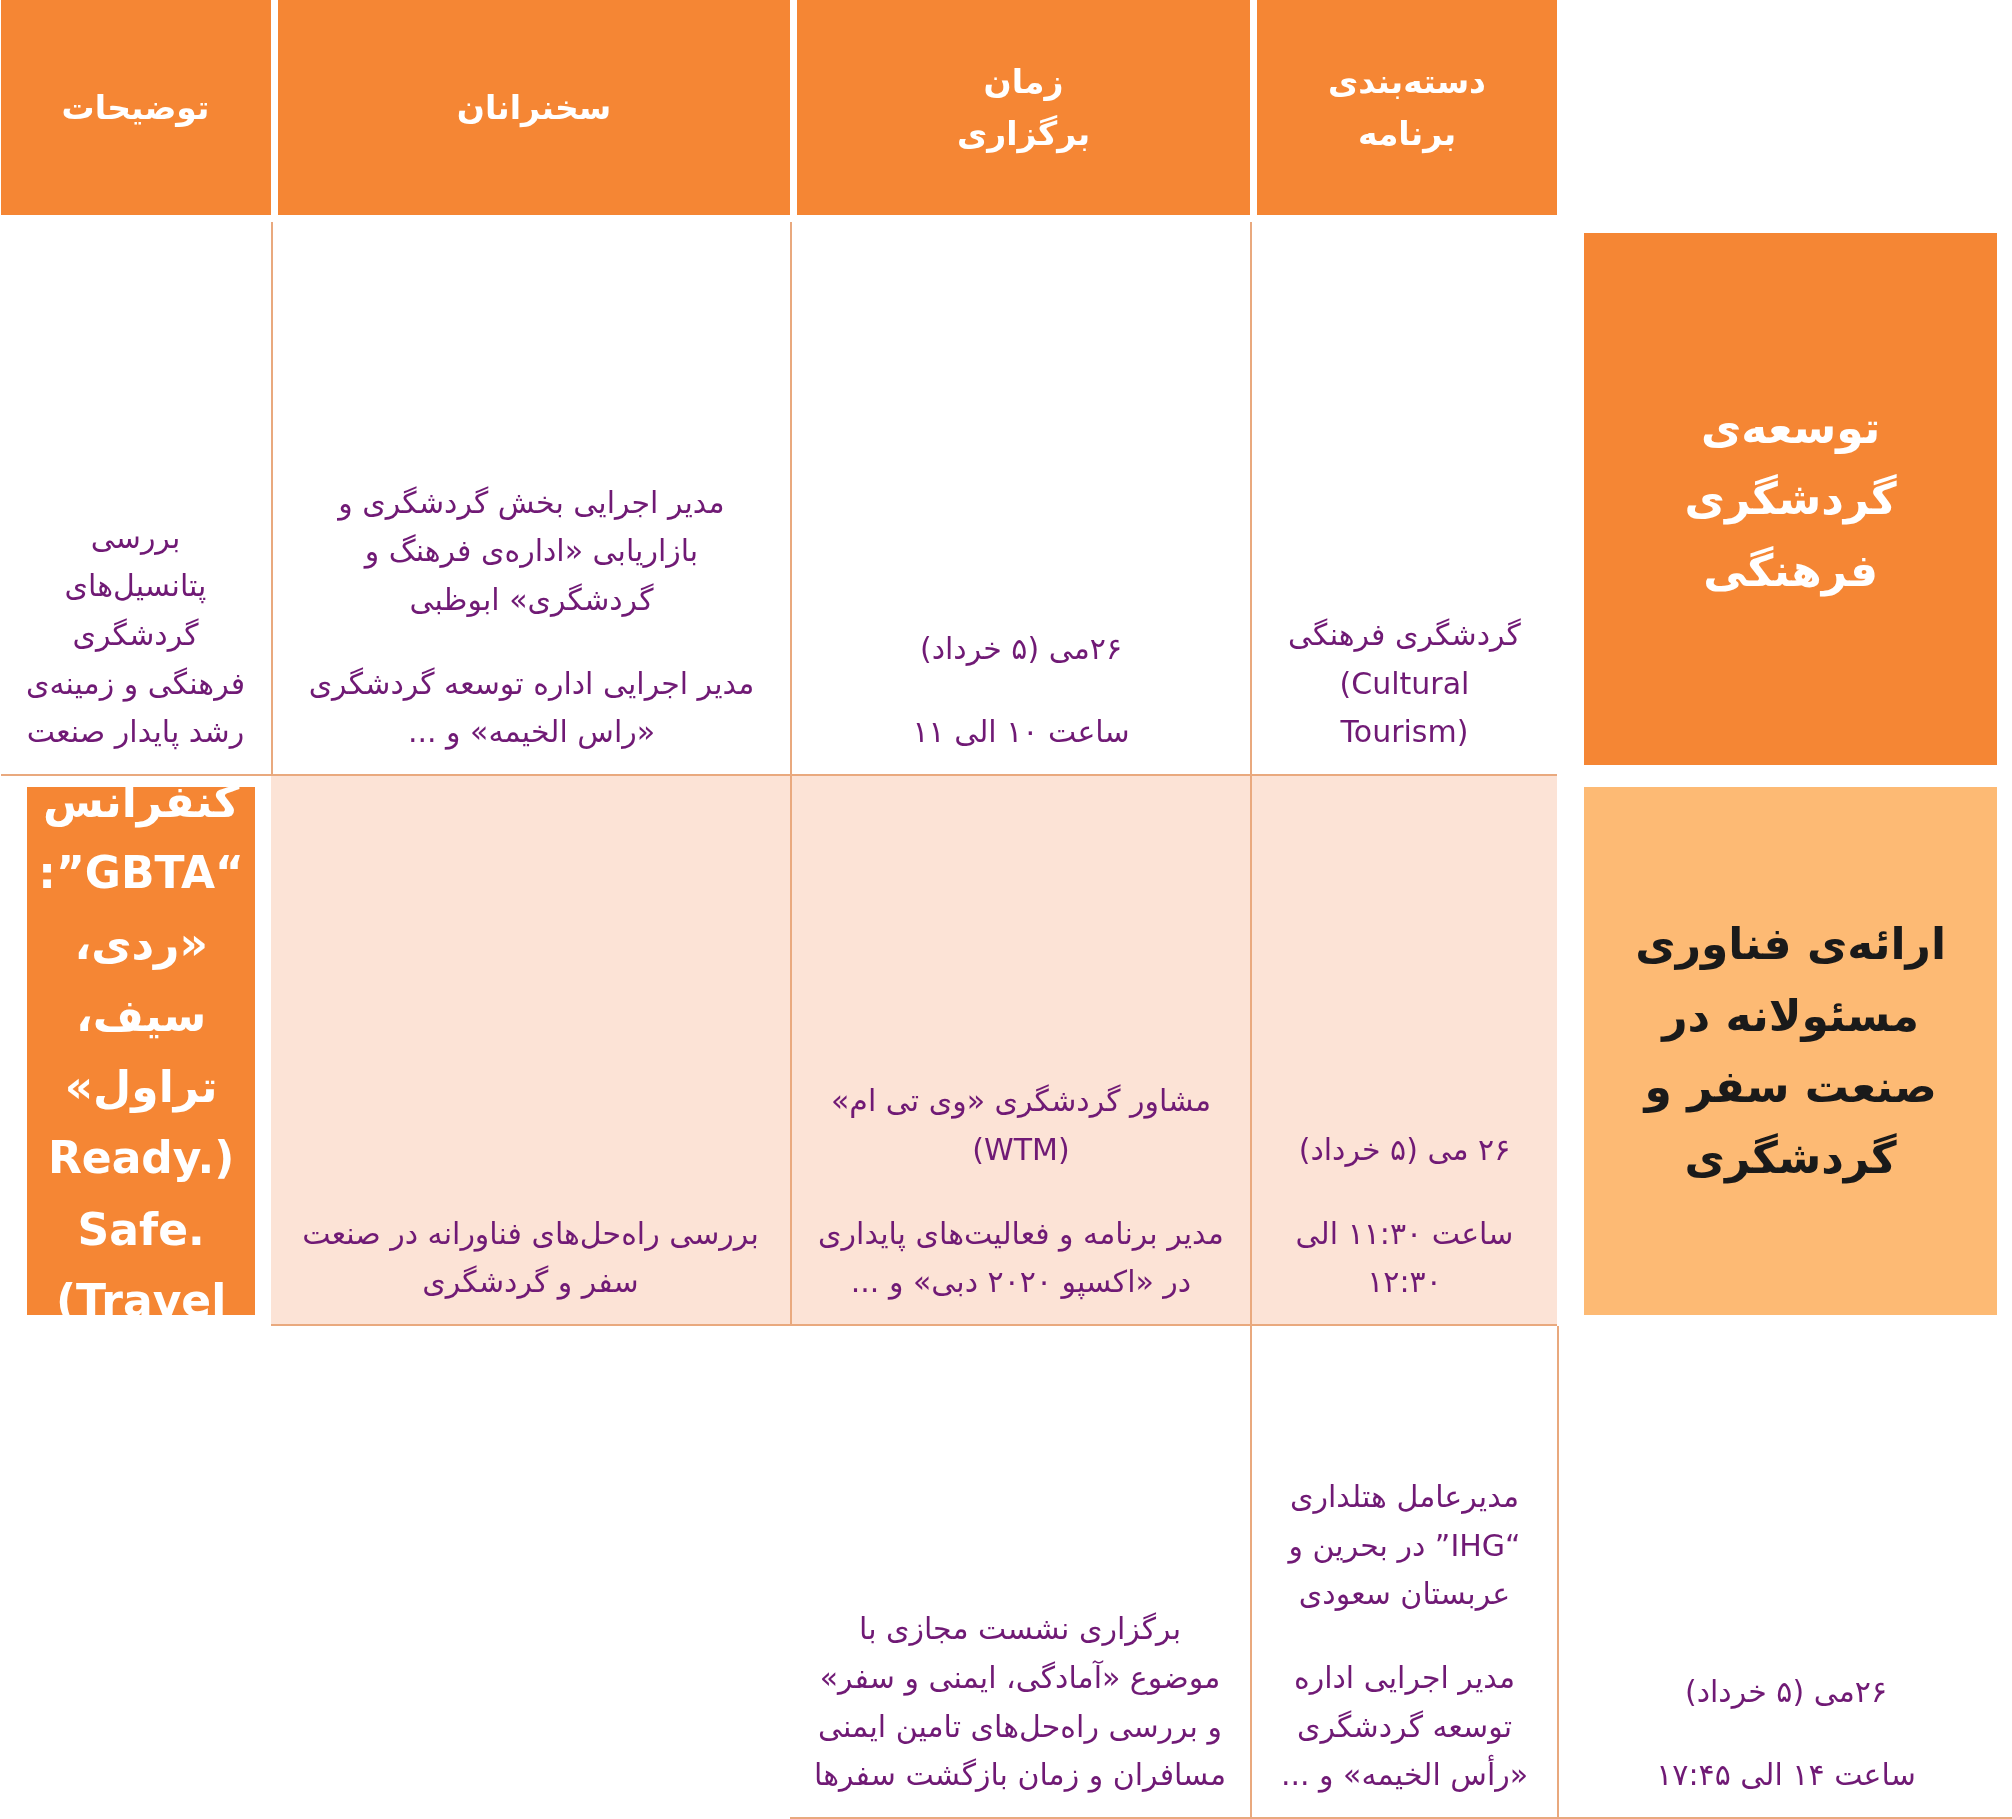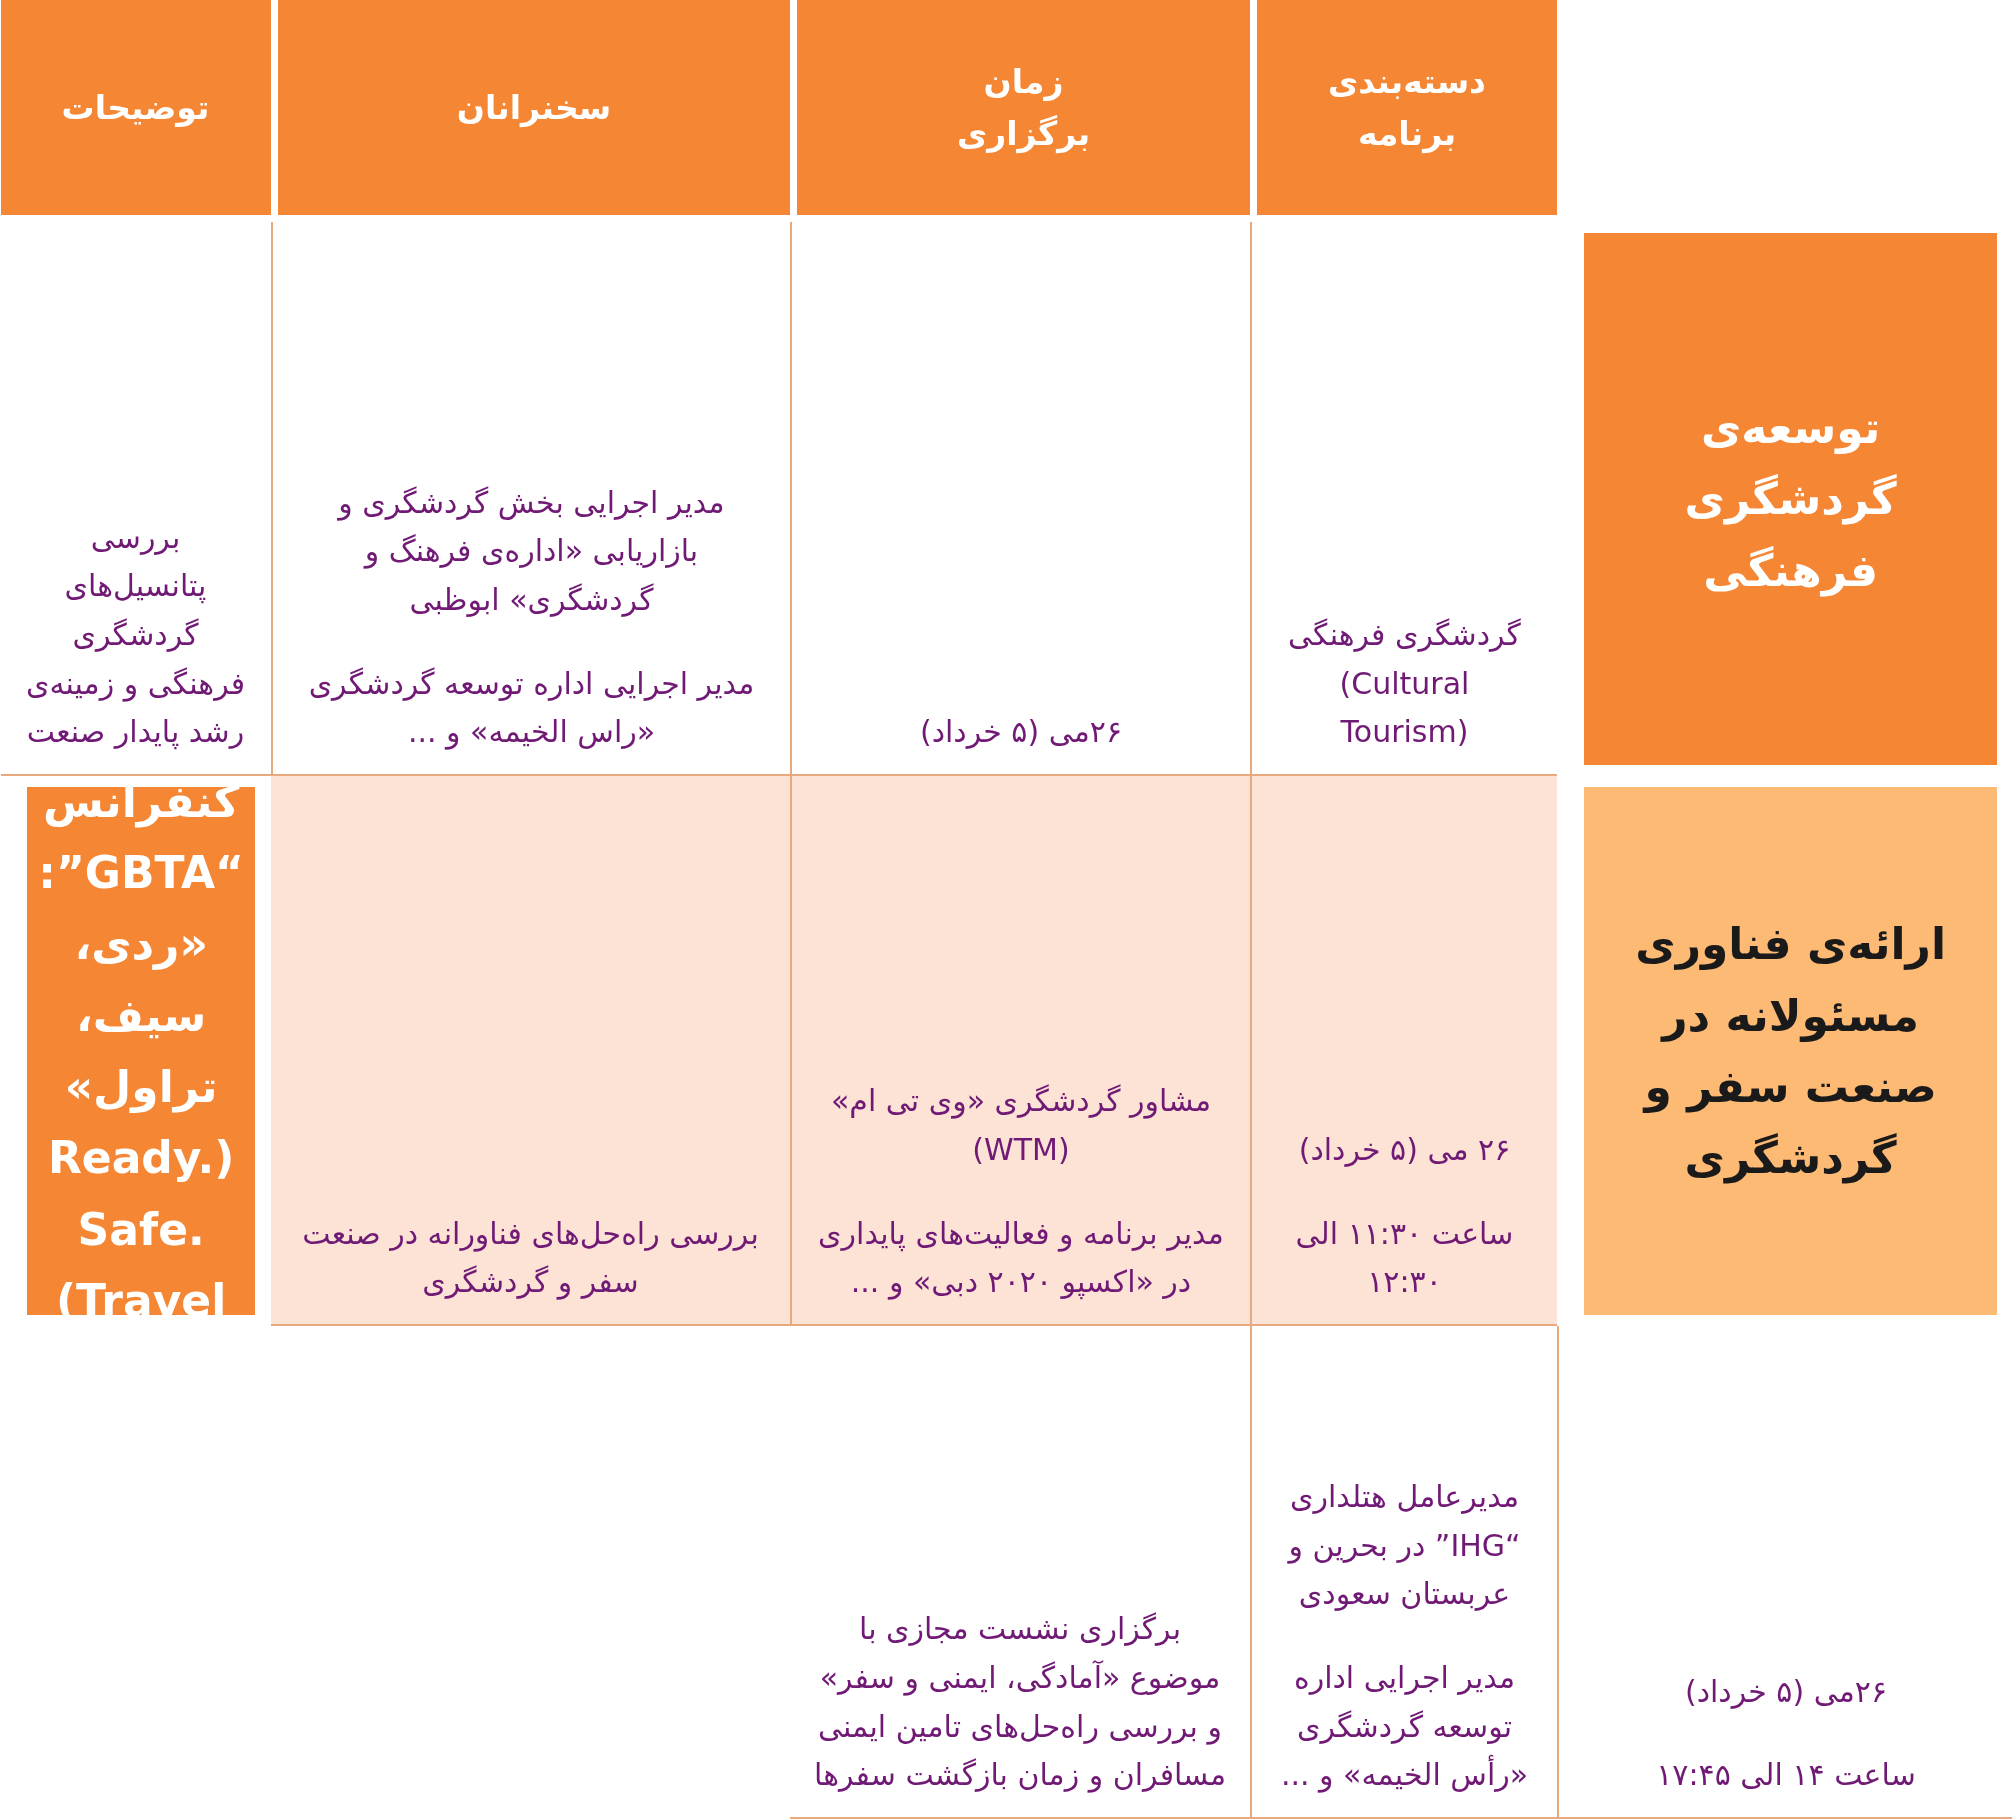--- a/index.html
+++ b/index.html
@@ -143,20 +143,21 @@
       <span>توسعه‌ی گردشگری فرهنگی</span>
     </div>
 
     <div class="cell tint-white">
       <p class="tight">گردشگری فرهنگی</p>
       <p class="tight ltr">(Cultural Tourism)</p>
     </div>
 
     <div class="cell tint-white">
       <p>۲۶می (۵ خرداد)</p>
+      <p>ساعت ۱۰ الی ۱۱</p>
     </div>
 
     <div class="cell tint-white">
       <p>مدیر اجرایی بخش گردشگری و بازاریابی «اداره‌ی فرهنگ و گردشگری» ابوظبی</p>
       <p>مدیر اجرایی اداره توسعه گردشگری «راس الخیمه» و ...</p>
     </div>
 
     <div class="cell no-left tint-white">
       <p>بررسی پتانسیل‌های گردشگری فرهنگی و زمینه‌ی رشد پایدار صنعت</p>
     </div>

